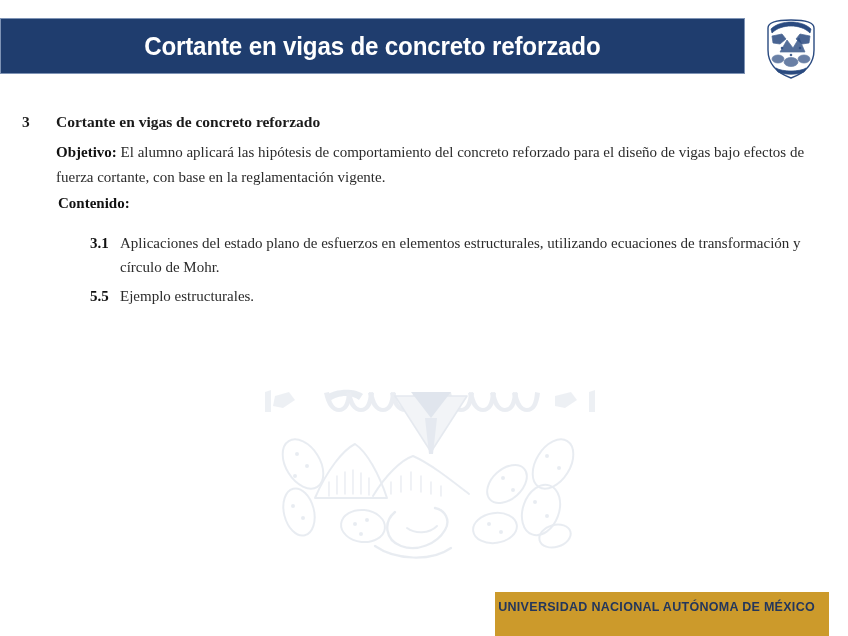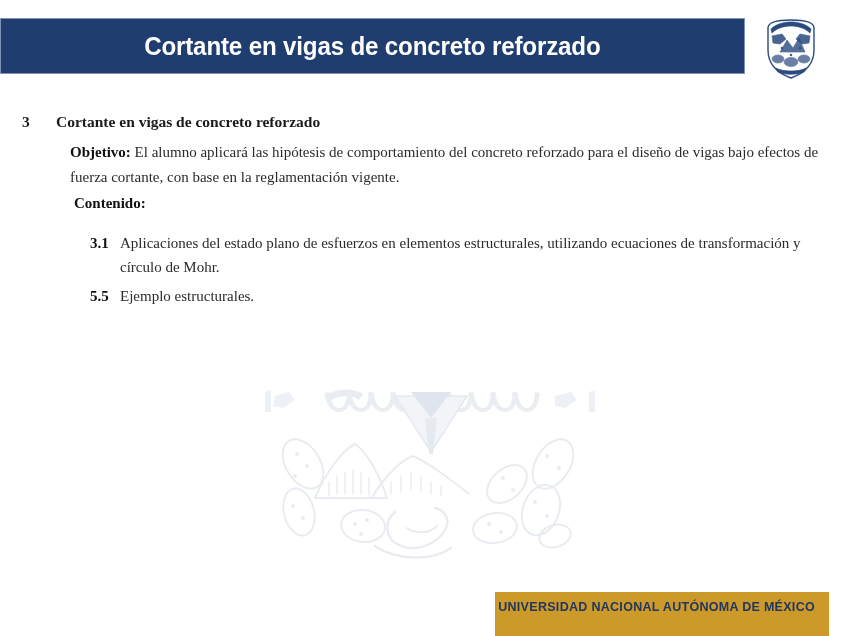--- a/index.html
+++ b/index.html
@@ -67,33 +67,33 @@
     line-height: 1.5;
     margin-bottom: 7px;
   }
   .heading-num {
     width: 34px;
     flex: 0 0 34px;
   }
   .heading-text { }
 
   .objective-block {
-    margin-left: 48px;
+    margin-left: 34px;
     font-size: 15px;
     color: #2b2b2b;
     line-height: 1.62;
     max-width: 790px;
   }
   .lbl-bold {
     font-weight: bold;
     color: #111111;
   }
 
   .contenido-label {
-    margin-left: 52px;
+    margin-left: 36px;
     margin-top: 6px;
     font-size: 15px;
     font-weight: bold;
     color: #111111;
   }
 
   .toc {
     margin-left: 68px;
     margin-top: 19px;
   }

